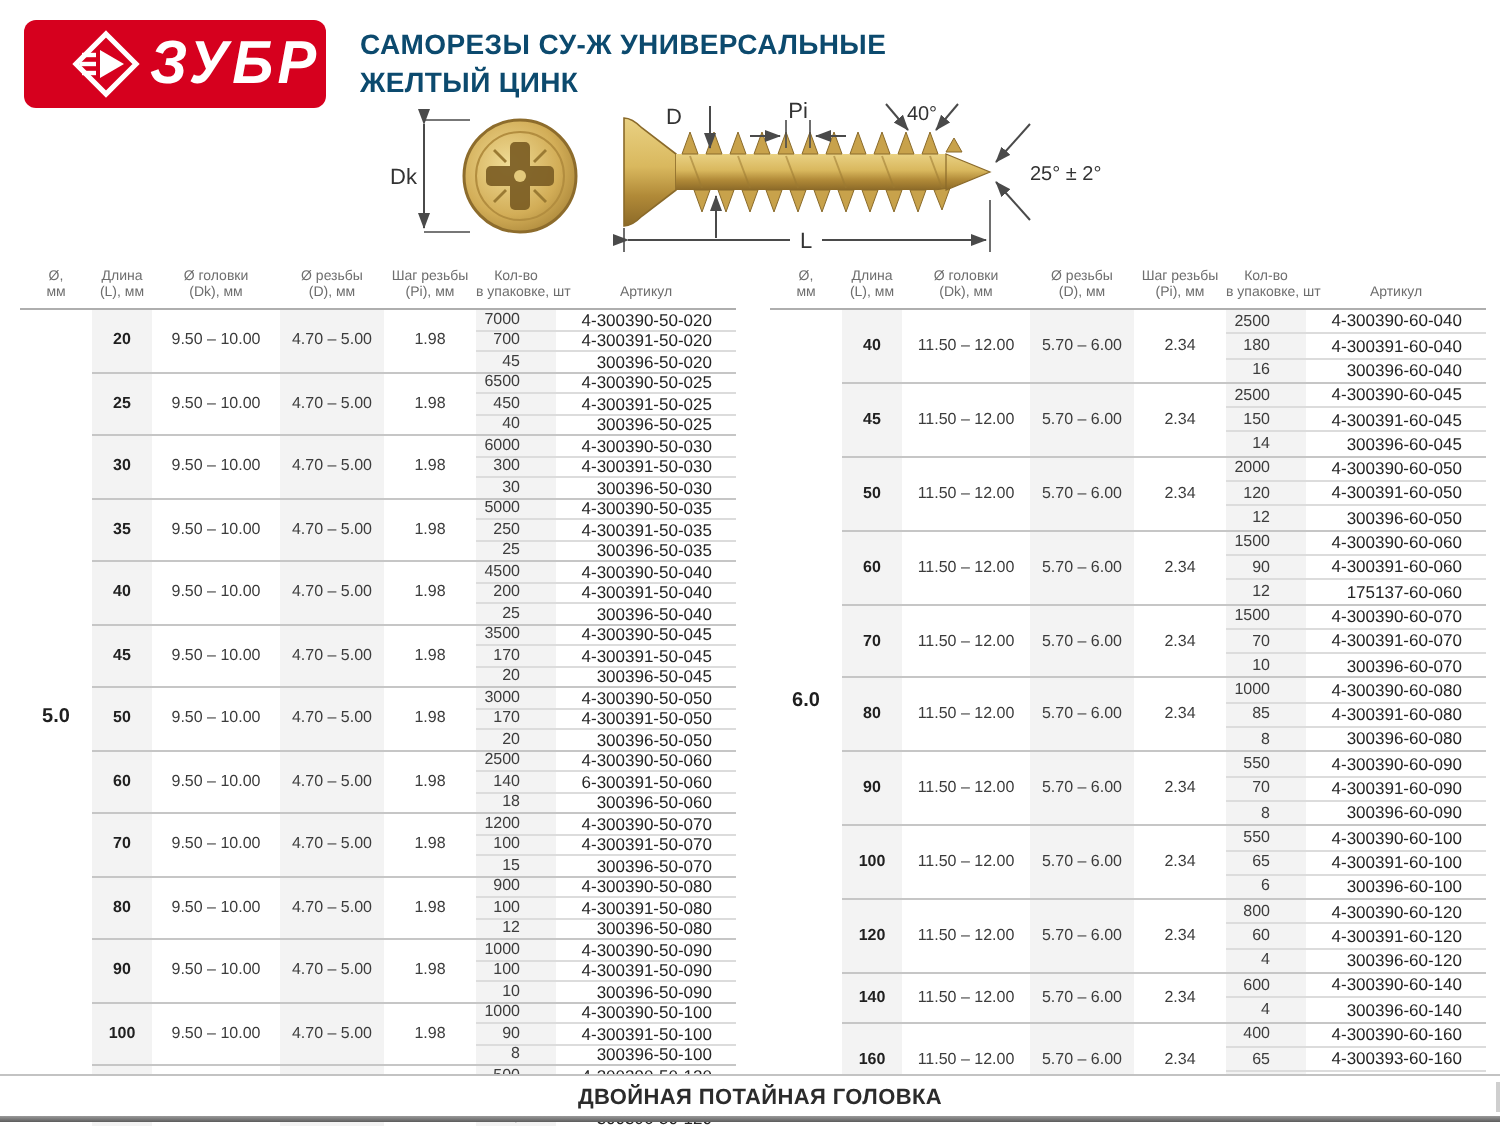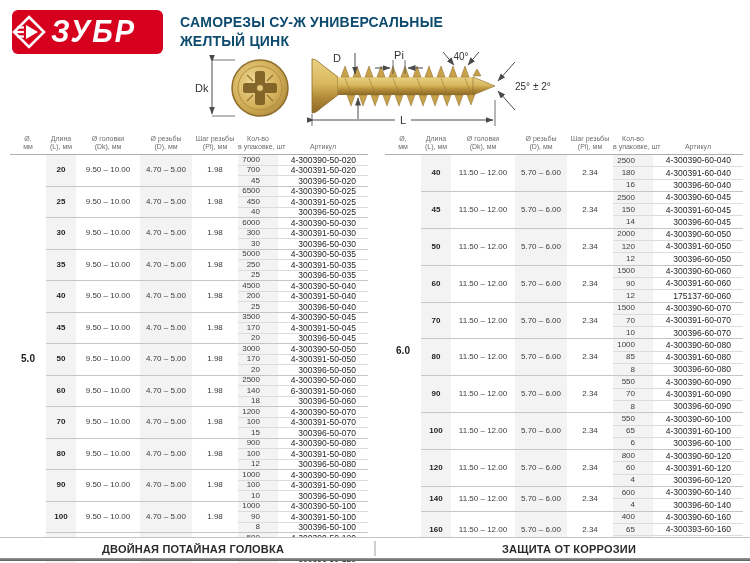--- a/index.html
+++ b/index.html
@@ -4,21 +4,21 @@
 <style>
   html,body{margin:0;padding:0;}
   body{
     width:750px;height:563px;position:relative;overflow:hidden;
     background:#ffffff;font-family:"Liberation Sans",sans-serif;
   }
   
   .logo{
     position:absolute;left:12px;top:10px;width:151px;height:44px;
     background:#d6001e;border-radius:6px;display:flex;align-items:center;
-    padding:0 0;box-sizing:border-box;
+    padding:0 24px;box-sizing:border-box;
   }
   .logo-icon{width:34px;height:34px;flex:0 0 auto;}
   .logo-text{
     color:#fff;font-weight:bold;font-style:italic;font-size:29px;
     letter-spacing:2px;line-height:1;margin-left:5px;transform:scaleY(1.05);
   }
   
   .title{
     position:absolute;left:180px;top:13px;font-size:14px;font-weight:bold;
     color:#0c4a6e;line-height:19px;letter-spacing:.2px;
@@ -653,15 +653,14 @@
           <td class="sku sr">300396-60-160</td>
         </tr>
       </tbody>
     </table>
   </div>
 
 <div class="footer">
   <div class="fitem">ДВОЙНАЯ ПОТАЙНАЯ ГОЛОВКА</div>
   <div class="fdiv"></div>
   <div class="fdiv"></div>
-  <div class="fitem">ЗАЩИТА ОТ КОРРОЗИИ</div>
 </div>
 <div class="bottom-bar"></div>
 
 </body></html>

